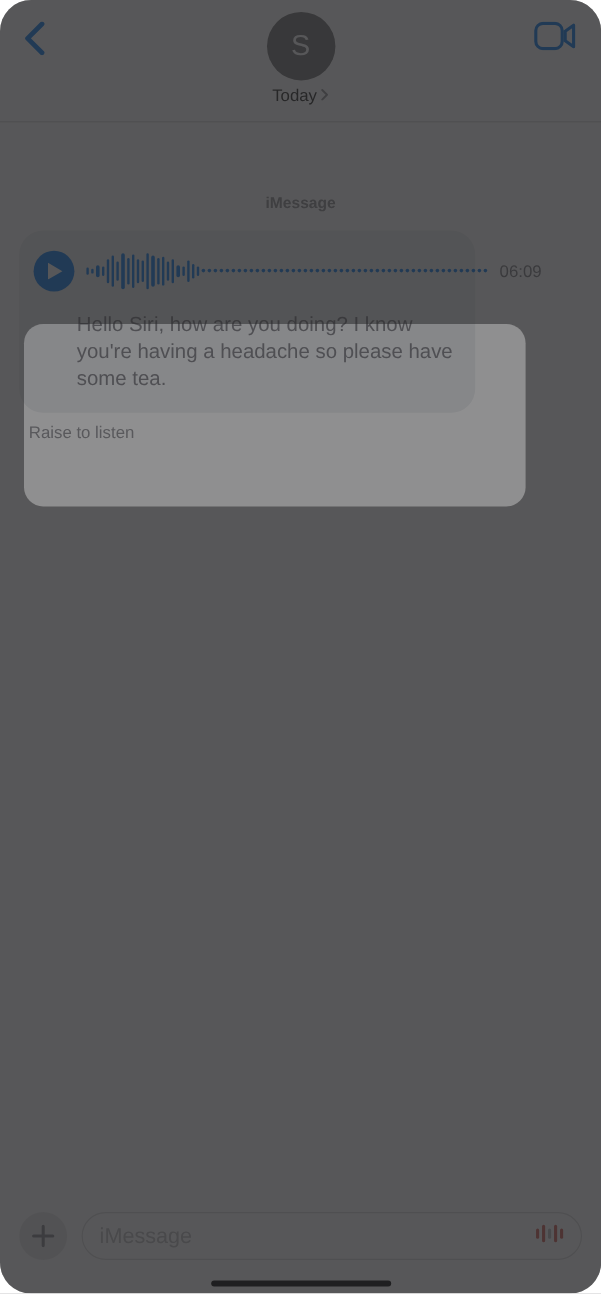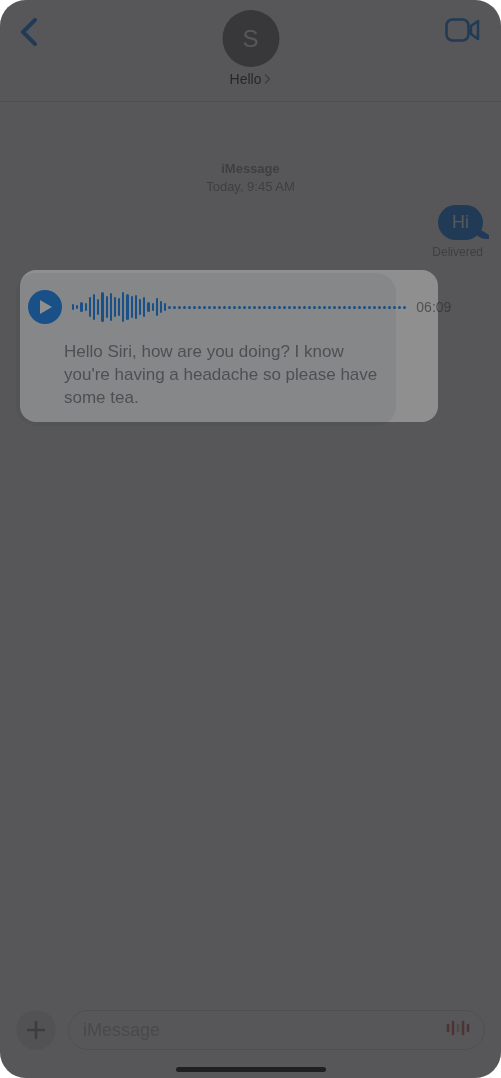--- a/index.html
+++ b/index.html
@@ -63,47 +63,40 @@
     <div>
       <svg width="18" height="28" viewBox="0 0 18 28">
           <path d="M15 2 3 14l12 12" fill="none" stroke="#0a7bec" stroke-width="4" stroke-linecap="round" stroke-linejoin="round"></path>
         </svg>
     </div>
     <div class="header-center">
       <div class="avatar">
           <span>S</span>
         </div>
       <div class="contact-row">
-        <span>Hello</span>
+        <span>Today</span>
         <svg width="8" height="10" viewBox="0 0 8 10">
             <path d="M2 1l4 4-4 4" fill="none" stroke="#8e8e93" stroke-width="1.6" stroke-linecap="round" stroke-linejoin="round"></path>
           </svg>
       </div>
     </div>
     <div>
       <svg width="36" height="24" viewBox="0 0 36 24">
           <rect x="1.5" y="1.5" width="22" height="21" rx="6" fill="none" stroke="#0a7bec" stroke-width="2.6"></rect>
           <path d="M26 8l7-5v18l-7-5z" fill="none" stroke="#0a7bec" stroke-width="2.6" stroke-linejoin="round"></path>
         </svg>
     </div>
     <div class="divider-line"></div>
   </div>
 
   <div class="messages">
     <div class="meta">
       <span class="meta-b">iMessage</span>
-      <span class="meta-sub">Today,  9:45 AM</span>
-    </div>
-
-    <div class="out-wrap">
-      <div class="bubble-out">
-        <span>Hi</span>
-      </div>
-      <div class="delivered">Delivered</div>
-    </div>
+    </div>
+
 
     <div style="margin-top:14px;">
       <div class="audio-card">
         <div class="audio-row">
           <div class="play">
             <svg viewBox="0 0 12 14">
                 <path d="M0 0l12 7-12 7z" fill="#fff"></path>
               </svg>
           </div>
           <div class="wave" id="wave">
@@ -176,20 +169,21 @@
               <span style="height: 3px; width: 3px; border-radius: 50%;"></span>
               <span style="height: 3px; width: 3px; border-radius: 50%;"></span>
               <span style="height: 3px; width: 3px; border-radius: 50%;"></span>
               <span style="height: 3px; width: 3px; border-radius: 50%;"></span>
               <span style="height: 3px; width: 3px; border-radius: 50%;"></span>
             </div>
           <div class="dur">06:09</div>
         </div>
         <div class="transcript">Hello Siri, how are you doing? I know you're having a headache so please have some tea.</div>
       </div>
+      <div class="raise">Raise to listen</div>
     </div>
   </div>
 
   <div class="compose">
     <div class="plus">
       <svg width="20" height="20" viewBox="0 0 20 20">
           <path d="M10 2v16M2 10h16" stroke="#85858b" stroke-width="2.6" stroke-linecap="round"></path>
         </svg>
     </div>
     <div class="input">

